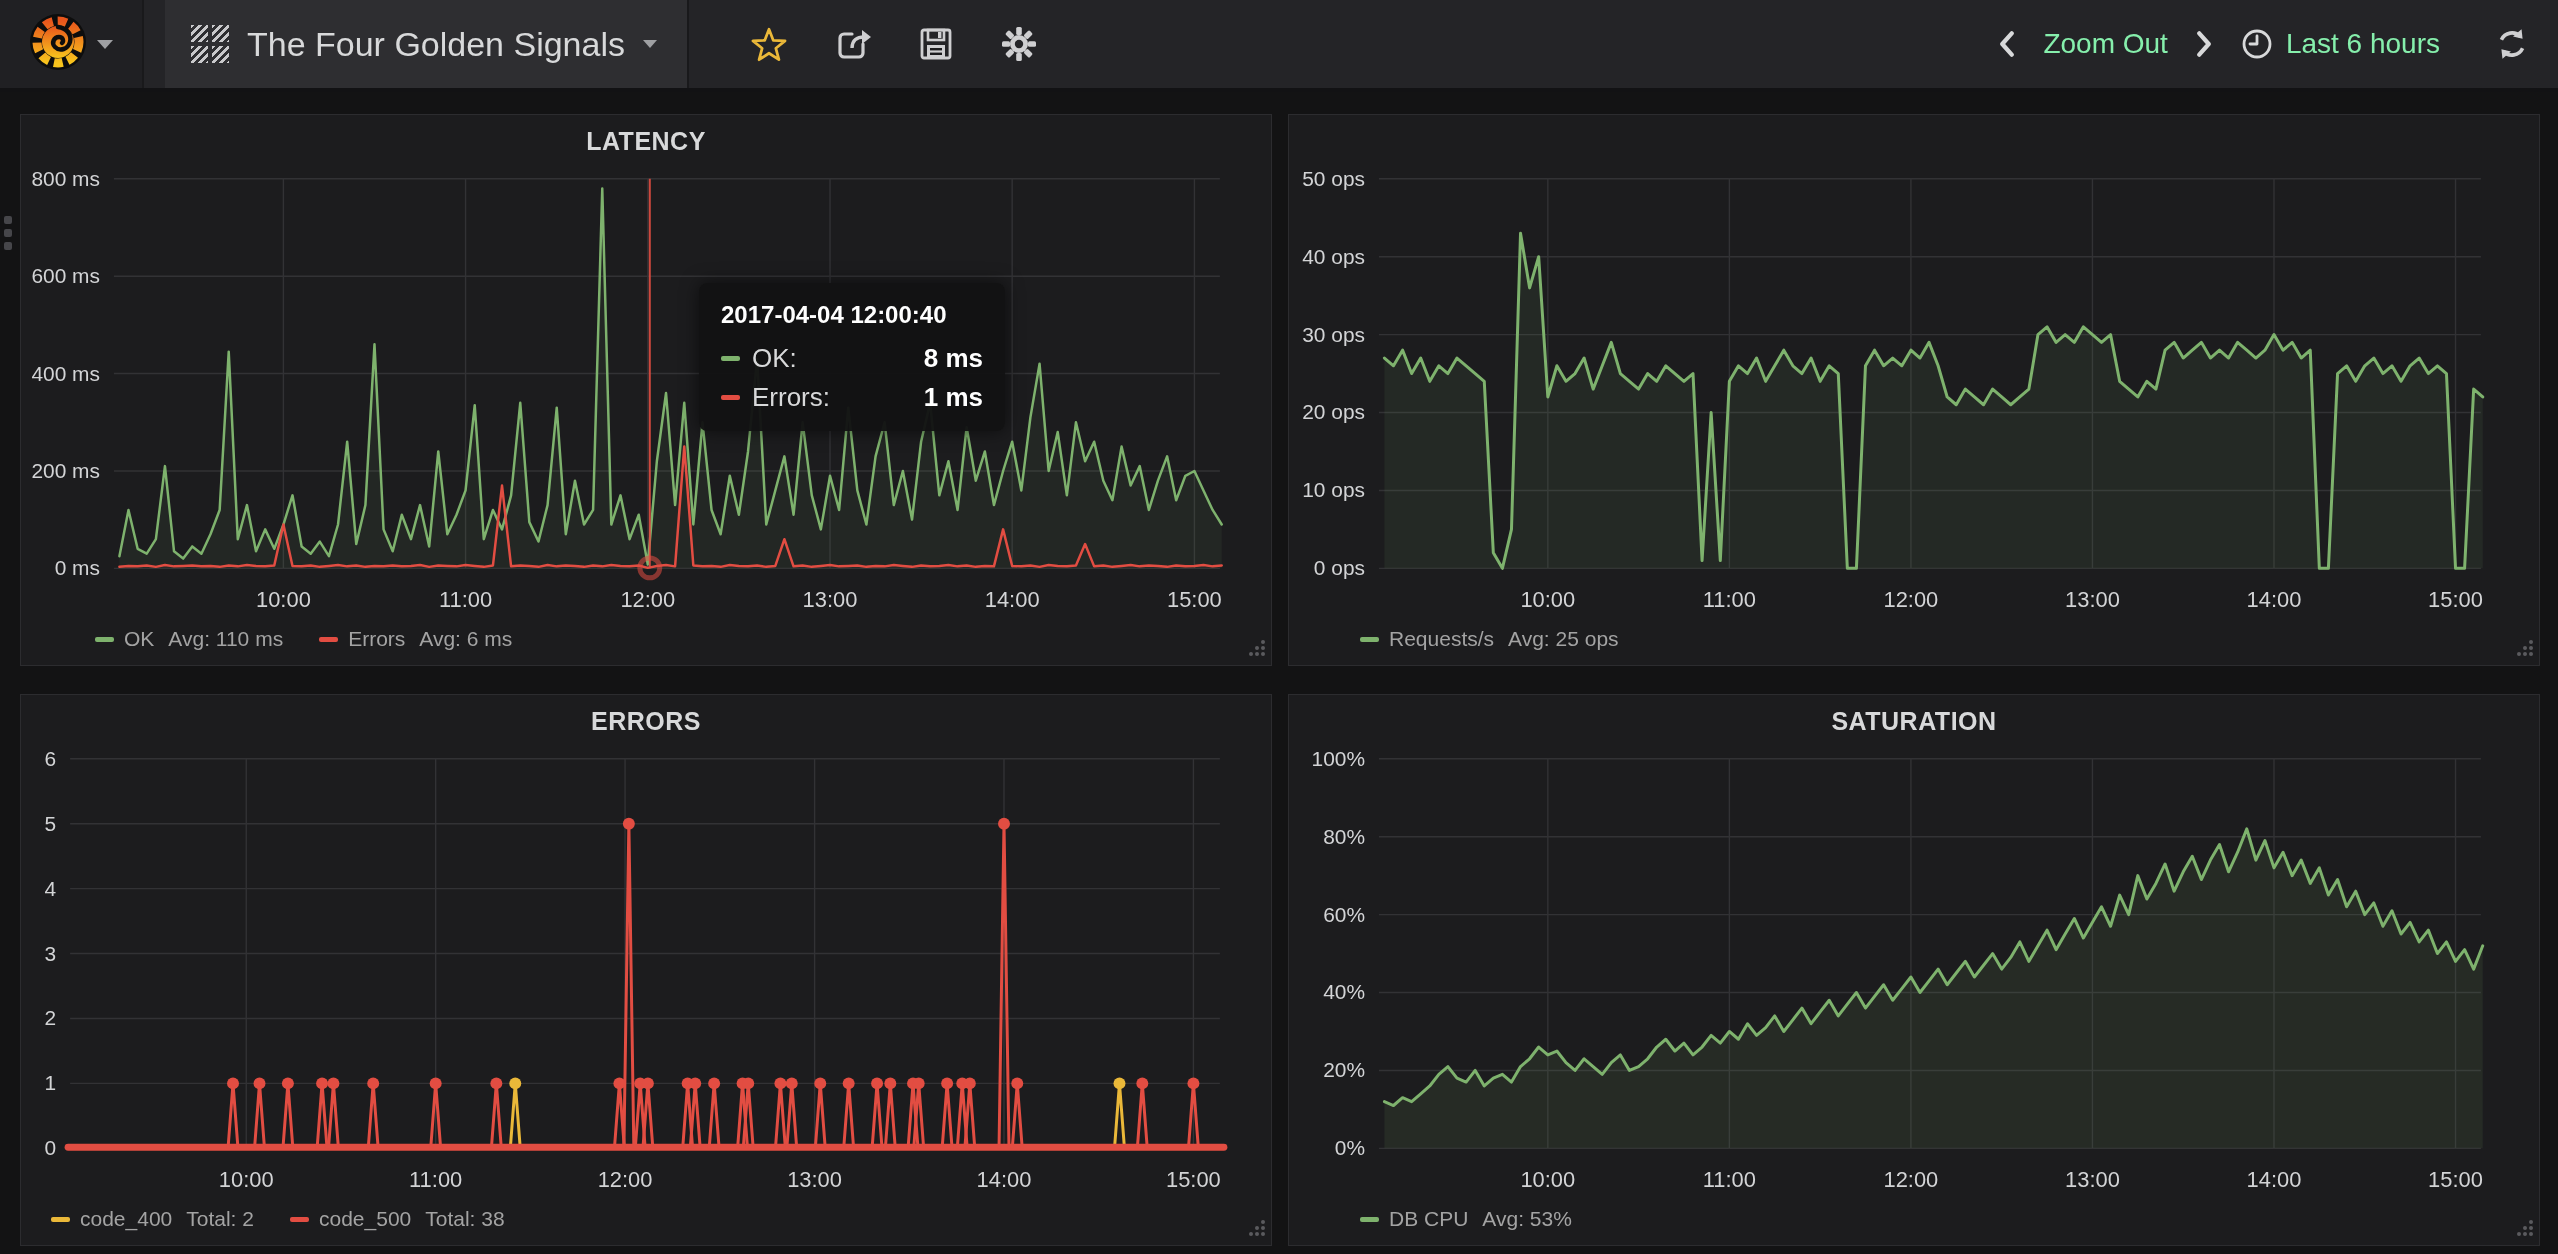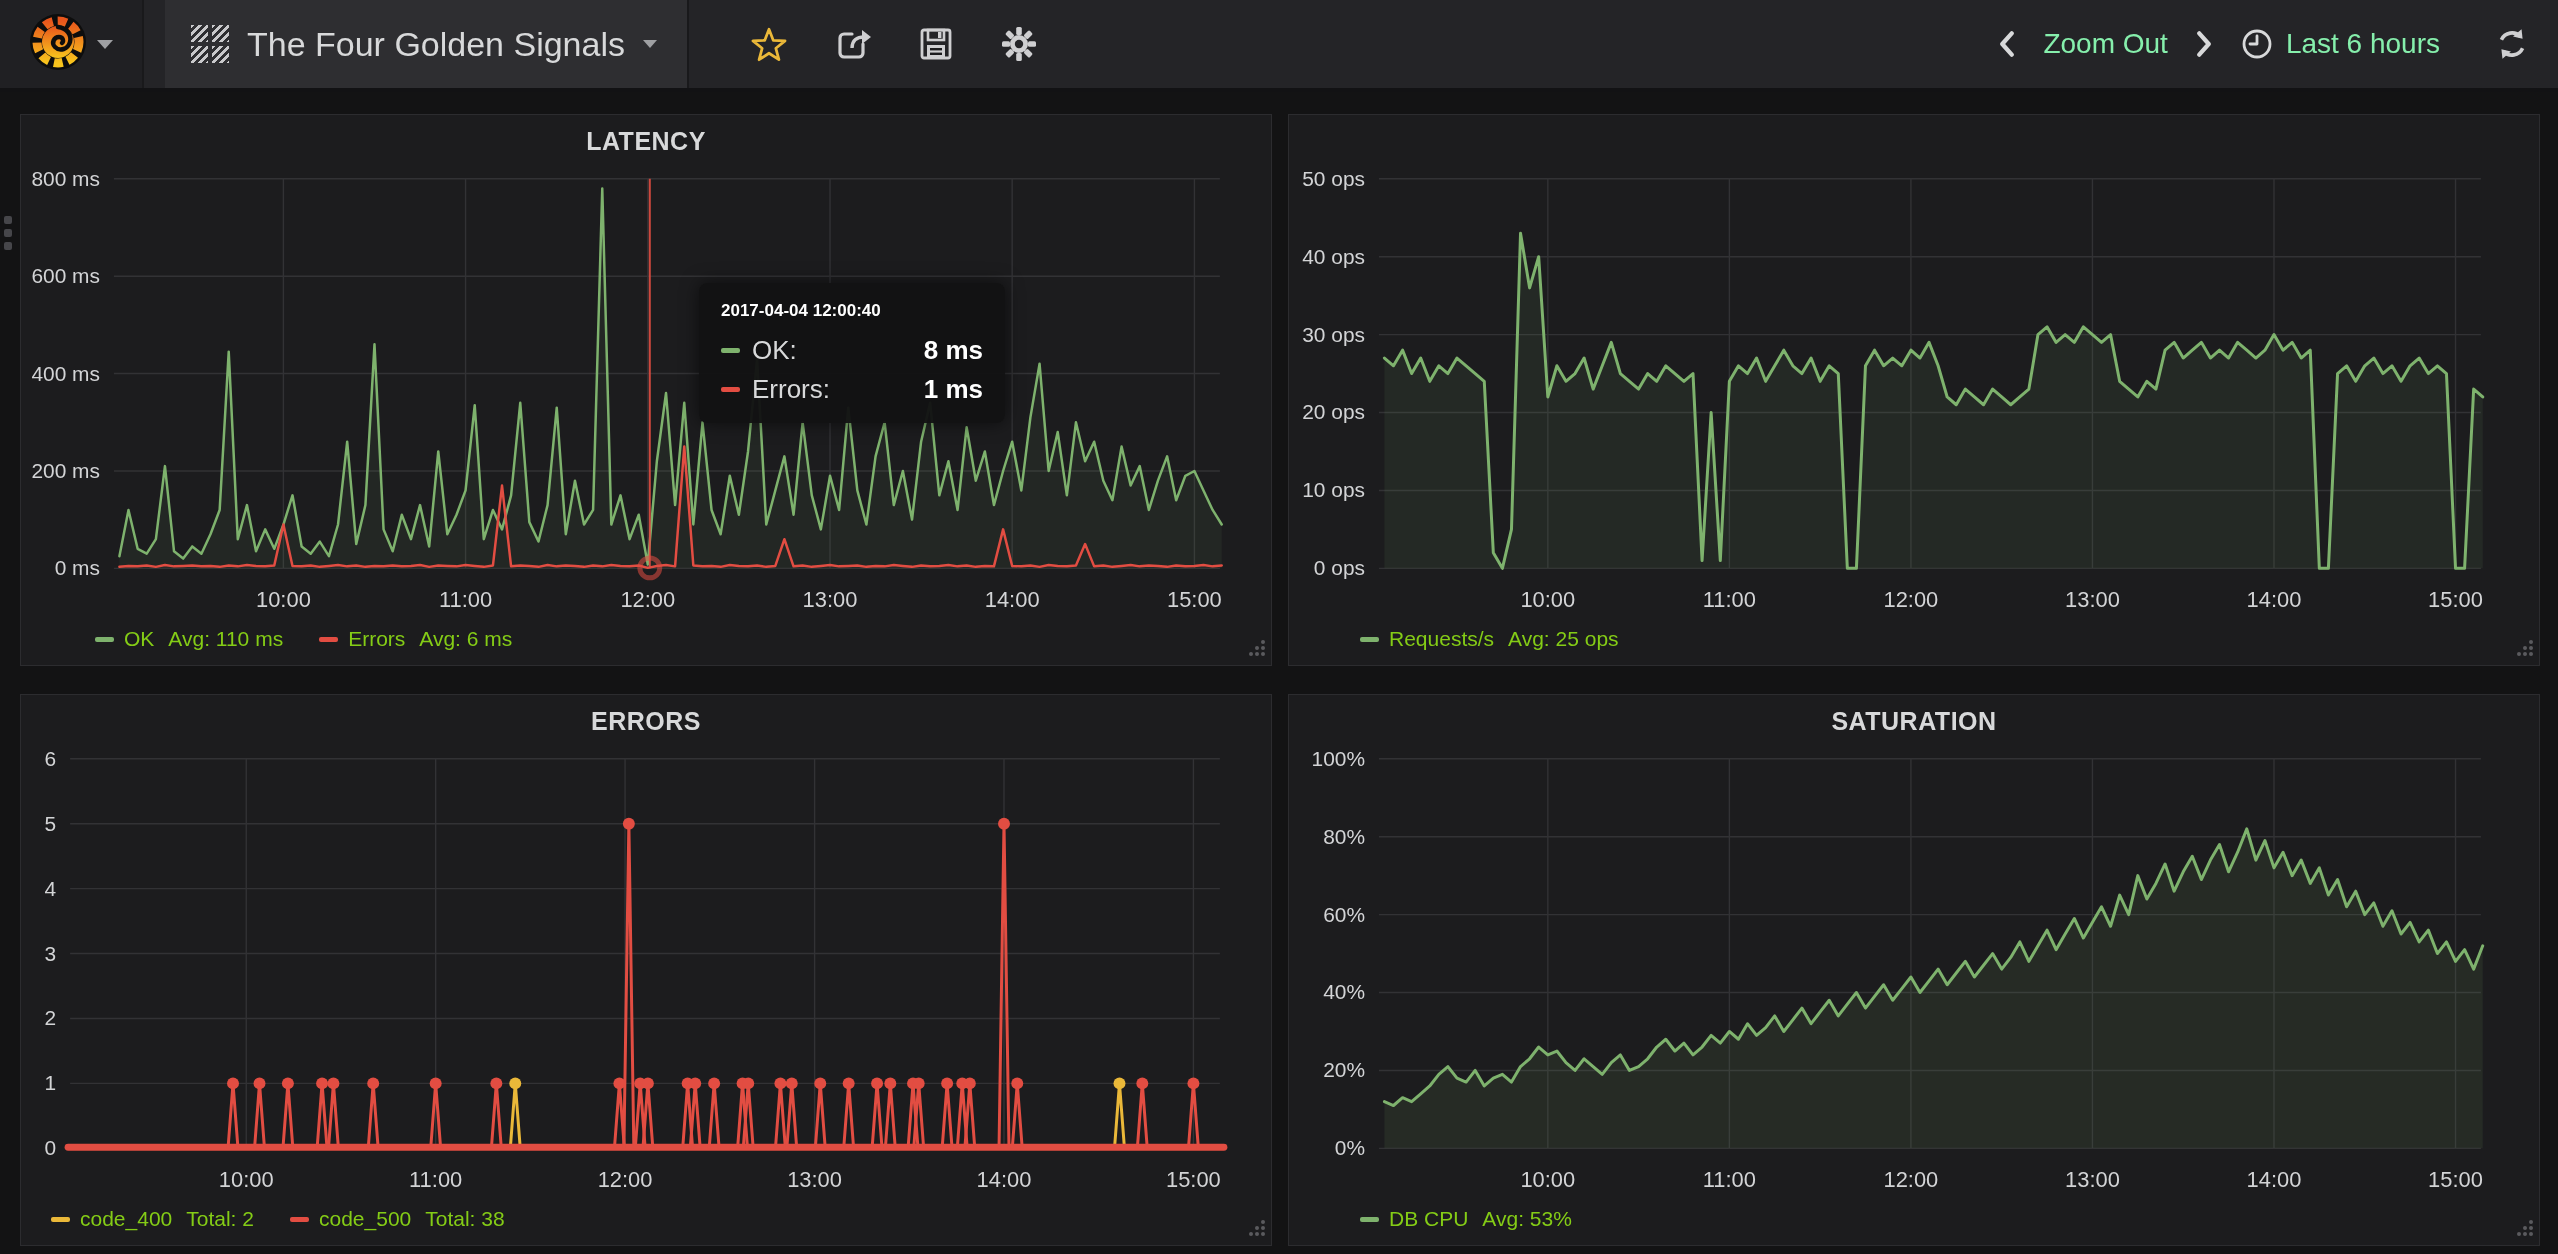--- a/index.html
+++ b/index.html
@@ -19,29 +19,29 @@
   .nav-right .lbl{cursor:pointer;white-space:nowrap;}
   .tr-group{display:flex;align-items:center;gap:12px;cursor:pointer;}
   
   .dashboard{position:relative;padding:22px 18px 13px 20px;display:grid;
     grid-template-columns:1252px 1252px;grid-template-rows:552px 552px;gap:28px 16px;}
   .row-drag{position:absolute;left:4px;top:124px;display:flex;flex-direction:column;gap:5px;cursor:grab;}
   .row-drag i{width:8px;height:8px;background:#46464a;border-radius:2px;}
   .panel{position:relative;background:#1c1c1e;border:1px solid #2c2c2f;box-sizing:border-box;}
   .panel-title{position:absolute;top:12px;left:0;width:100%;text-align:center;font-size:25px;font-weight:700;color:#d8d9da;z-index:3;cursor:pointer;letter-spacing:.5px;}
   .chart{position:absolute;left:0;top:0;width:100%;height:100%;}
-  .legend{position:absolute;top:512px;display:flex;gap:36px;font-size:21px;color:#84cc16;z-index:3;align-items:center;}
+  .legend{position:absolute;top:512px;display:flex;gap:36px;font-size:21px;color:#a3a3a3;z-index:3;align-items:center;}
   .legend-item{display:flex;align-items:center;gap:10px;cursor:pointer;white-space:nowrap;}
   .legend-item .dash{width:19px;height:5px;border-radius:2px;display:inline-block;}
   .legend-item .stat{margin-left:4px;}
   .grip{position:absolute;right:5px;bottom:4px;z-index:4;cursor:nwse-resize;}
   
   .tooltip{position:absolute;left:678px;top:168px;width:262px;background:rgba(18,18,19,.96);
     border-radius:8px;padding:18px 22px;z-index:6;box-shadow:0 0 18px rgba(0,0,0,.55);}
-  .tooltip .tt-time{font-size:17px;font-weight:700;color:#fff;margin-bottom:14px;}
+  .tooltip .tt-time{font-size:24px;font-weight:700;color:#fff;margin-bottom:14px;}
   .tt-row{display:flex;align-items:center;gap:12px;font-size:26px;margin-top:8px;}
   .tt-row .dash{width:19px;height:5px;border-radius:2px;}
   .tt-row .val{margin-left:auto;font-weight:700;color:#fff;}
   .dash-ok{background:#7eb26d;} .dash-err{background:#e24d42;}
 </style>
 </head>
 <body>
 
 <div class="navbar">
   <div class="logo-block">

